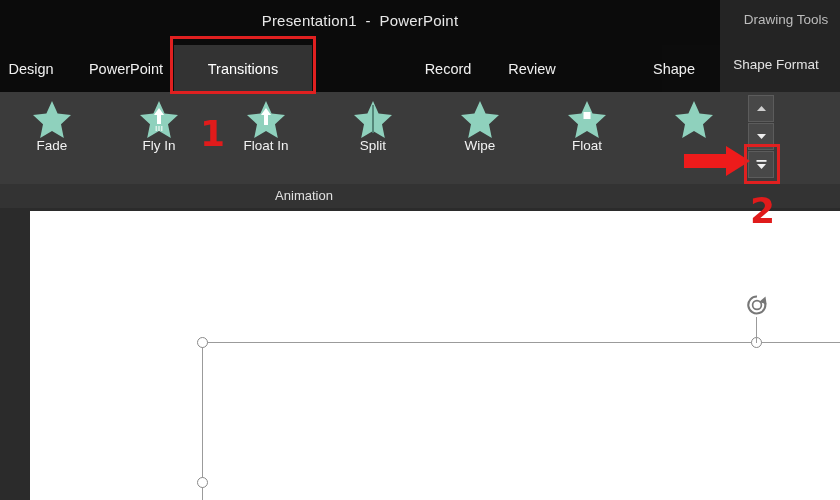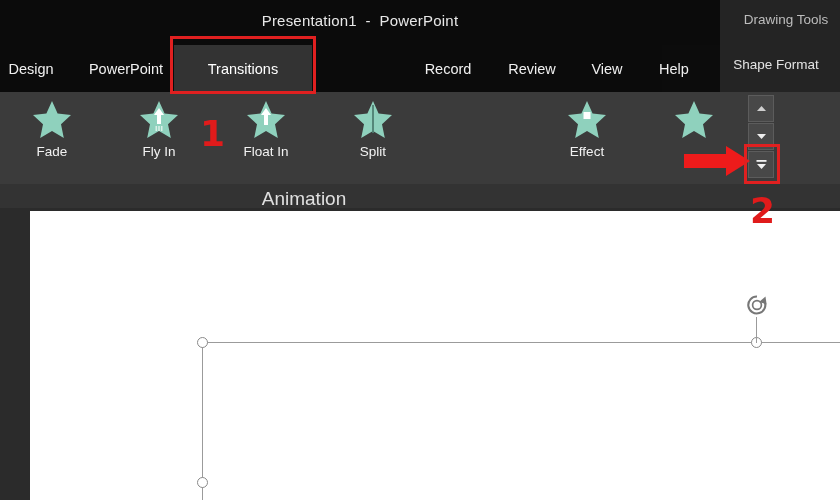--- a/index.html
+++ b/index.html
@@ -58,21 +58,21 @@
   }
   .ribbon-gallery {
     position: absolute; left: 0; top: 0; width: 748px; height: 92px;
   }
   .anim-item {
     position: absolute; top: 4px; width: 92px; height: 84px;
     display: flex; flex-direction: column; align-items: center;
   }
   .anim-star { position: relative; width: 40px; height: 38px; margin-top: 4px; }
   .anim-label {
-    margin-top: 6px; color: #f2f2f2; font-size: 13.5px; white-space: nowrap;
+    color: #f2f2f2; font-size: 13.5px; white-space: nowrap;
   }
 
   
   .gal-scroll {
     position: absolute; left: 748px; top: 95px; width: 26px; height: 86px;
   }
   .gal-btn {
     position: absolute; left: 0; width: 26px; height: 27px;
     background: #484848; border: 1px solid #5c5c5c;
     display: flex; align-items: center; justify-content: center;
@@ -91,21 +91,21 @@
     margin-top: 4px;
   }
 
   
   .group-strip {
     position: absolute; left: 0; top: 184px; width: 840px; height: 24px;
     background: #333333;
   }
   .group-label {
     position: absolute; left: 0; top: 4px; width: 608px;
-    text-align: center; color: #e0e0e0; font-size: 19px;
+    text-align: center; color: #e0e0e0; font-size: 13px;
   }
 
   
   .workspace {
     position: absolute; left: 0; top: 208px; width: 840px; height: 292px;
     background: #2b2b2b;
   }
   .slide {
     position: absolute; left: 30px; top: 3px; width: 810px; height: 289px;
     background: #ffffff;
@@ -144,22 +144,21 @@
     <div class="ctx-title">Drawing Tools</div>
     <div class="ctx-tab">Shape Format</div>
   </div>
 
   <div class="tabstrip">
     <div class="tab" style="left:0px;width:62px;">Design</div>
     <div class="tab" style="left:78px;width:96px;">PowerPoint</div>
     <div class="tab active" style="left:174px;width:138px;">Transitions</div>
     <div class="tab" style="left:496px;width:72px;">Review</div>
     <div class="tab" style="left:410px;width:76px;">Record</div>
-    <div class="tab" style="left:578px;width:58px;">View</div>
-    <div class="tab" style="left:644px;width:60px;">Help</div>
+    <div class="tab" style="left:644px;width:60px;">Shape</div>
   </div>
 
   <div class="ribbon">
     <div class="ribbon-gallery">
 
       <div class="anim-item" style="left:6px;">
         <div class="anim-star">
           <svg viewBox="0 0 40 38" width="40" height="38">
             <polygon points="20,1 25.6,13.4 39,15 29,24.2 31.8,38 20,31 8.2,38 11,24.2 1,15 14.4,13.4" fill="#8fd1bd"></polygon>
           </svg>
@@ -193,29 +192,37 @@
       <div class="anim-item" style="left:327px;align-items:center;">
         <div class="anim-star">
           <svg viewBox="0 0 40 38" width="40" height="38">
             <polygon points="20,1 25.6,13.4 39,15 29,24.2 31.8,38 20,31 8.2,38 11,24.2 1,15 14.4,13.4" fill="#8fd1bd"></polygon>
             <rect x="19.1" y="5" width="1.8" height="28" fill="#4e7f72"></rect>
           </svg>
         </div>
         <div class="anim-label">Split</div>
       </div>
 
+      <div class="anim-item" style="left:434px;">
+        <div class="anim-star">
+          <svg viewBox="0 0 40 38" width="40" height="38">
+            <polygon points="20,1 25.6,13.4 39,15 29,24.2 31.8,38 20,31 8.2,38 11,24.2 1,15 14.4,13.4" fill="#8fd1bd"></polygon>
+          </svg>
+        </div>
+        <div class="anim-label">Wipe</div>
+      </div>
 
       <div class="anim-item" style="left:541px;">
         <div class="anim-star">
           <svg viewBox="0 0 40 38" width="40" height="38">
             <polygon points="20,1 25.6,13.4 39,15 29,24.2 31.8,38 20,31 8.2,38 11,24.2 1,15 14.4,13.4" fill="#8fd1bd"></polygon>
             <rect x="16.5" y="12" width="7" height="7" fill="#ffffff"></rect>
           </svg>
         </div>
-        <div class="anim-label">Effect</div>
+        <div class="anim-label">Float</div>
       </div>
 
       <div class="anim-item" style="left:648px;">
         <div class="anim-star">
           <svg viewBox="0 0 40 38" width="40" height="38">
             <polygon points="20,1 25.6,13.4 39,15 29,24.2 31.8,38 20,31 8.2,38 11,24.2 1,15 14.4,13.4" fill="#8fd1bd"></polygon>
           </svg>
         </div>
         <div class="anim-label"></div>
       </div>

